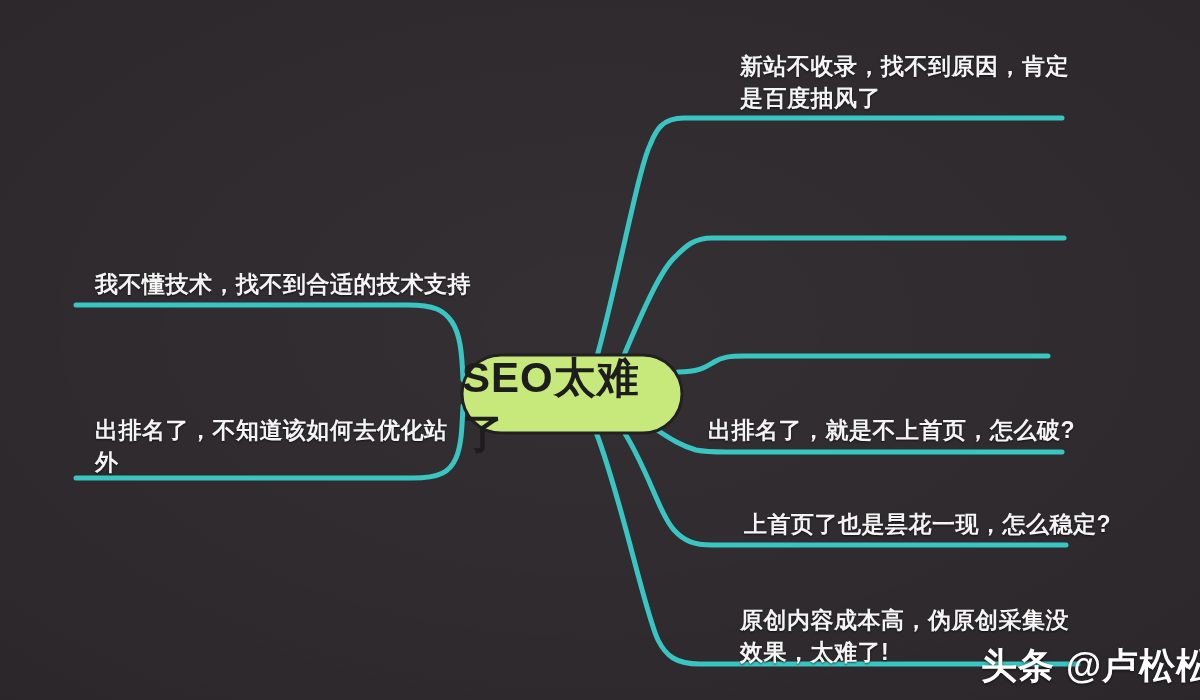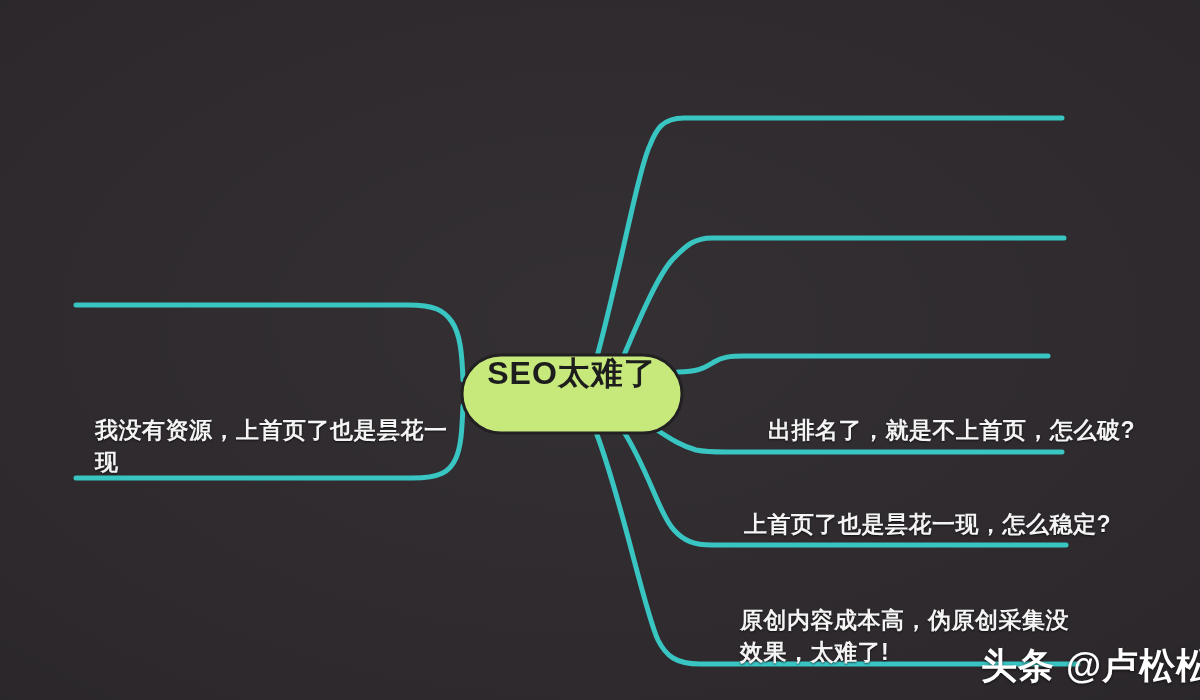--- a/index.html
+++ b/index.html
@@ -44,42 +44,42 @@
     position:absolute;
     color:var(--branch-text);
     font-size:23px;
     line-height:32px;
     font-weight:700;
     letter-spacing:0.5px;
     text-shadow:0 1px 2px rgba(0,0,0,0.65);
   }
   .center-label{
     position:absolute;
-    left:462px;top:335px;width:220px;height:78px;
+    left:462px;top:367px;width:220px;height:78px;
     display:flex;align-items:center;justify-content:center;
     color:var(--node-text);
-    font-size:32px;
+    font-size:42px;
     font-weight:800;
     letter-spacing:1px;
   }
   .watermark{
     position:absolute;
     left:981px;top:642px;
     color:var(--watermark-text);
     font-size:36px;
     font-weight:800;
     letter-spacing:1px;
     text-shadow:0 1px 3px rgba(0,0,0,0.6);
     white-space:nowrap;
   }
   
   .rb-0{left:740px;top:50px;width:352px;}
   .rb-1{left:740px;top:175px;width:352px;}
   .rb-2{left:740px;top:295px;width:332px;}
-  .rb-3{left:768px;top:414px;width:420px;}
+  .rb-3{left:708px;top:414px;width:420px;}
   .rb-4{left:744px;top:508px;width:420px;}
   .rb-5{left:740px;top:604px;width:336px;}
   .lb-0{left:95px;top:268px;width:430px;}
   .lb-1{left:95px;top:414px;width:360px;}
 </style>
 </head>
 <body>
 
 <div class="canvas">
 
@@ -95,21 +95,23 @@
     <path class="connector" d="M 76 305 L 408 305 C 434 305 444 310 452 322 C 460 334 462 352 463 380"></path>
     <path class="connector" d="M 76 478 L 412 478 C 440 478 450 472 456 458 C 462 444 462 424 463 406"></path>
 
     <rect class="center-pill" x="462" y="355" width="220" height="78" rx="39" ry="39"></rect>
   </svg>
 
   <div class="center-label">
     <span>SEO太难了</span>
   </div>
 
+  <div class="branch-label rb-0">新站不收录，找不到原因，肯定是百度抽风了</div>
   <div class="branch-label rb-3">出排名了，就是不上首页，怎么破?</div>
   <div class="branch-label rb-5">原创内容成本高，伪原创采集没效果，太难了!</div>
   <div class="branch-label rb-4">上首页了也是昙花一现，怎么稳定?</div>
 
-  <div class="branch-label lb-1">我没有资源，上首页了也是昙花一现</div>
+  <div class="branch-label lb-0">我不懂技术，找不到合适的技术支持</div>
+  <div class="branch-label lb-1">出排名了，不知道该如何去优化站外</div>
 
   <div class="watermark">头条 @卢松松</div>
 
 </div>
 
 </body></html>

